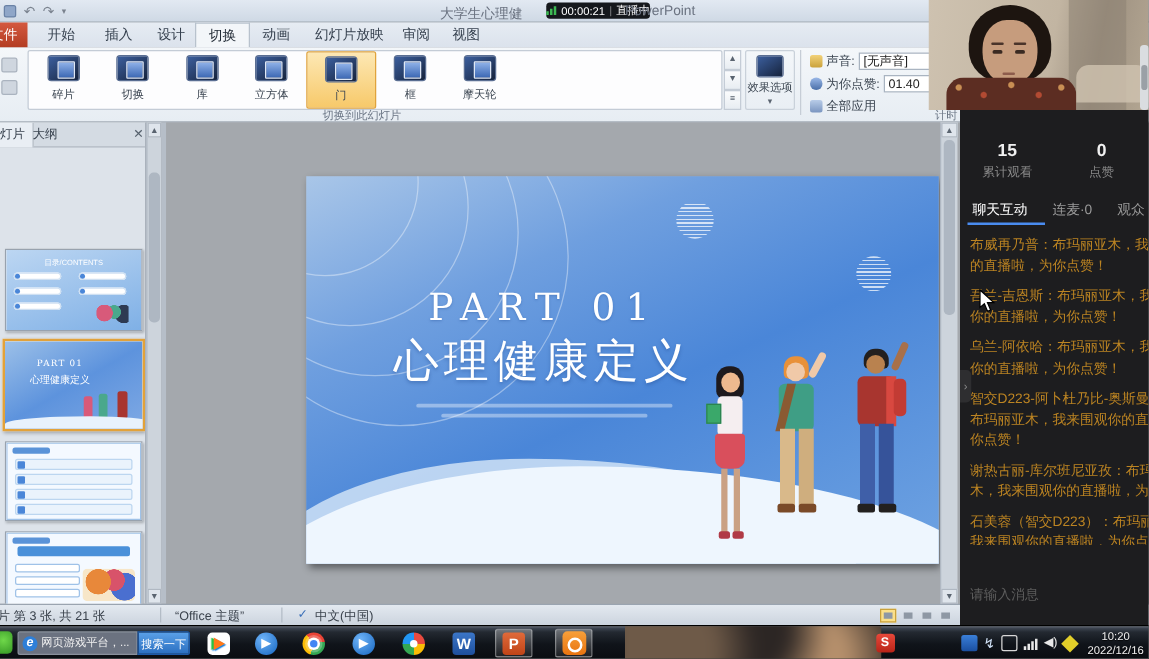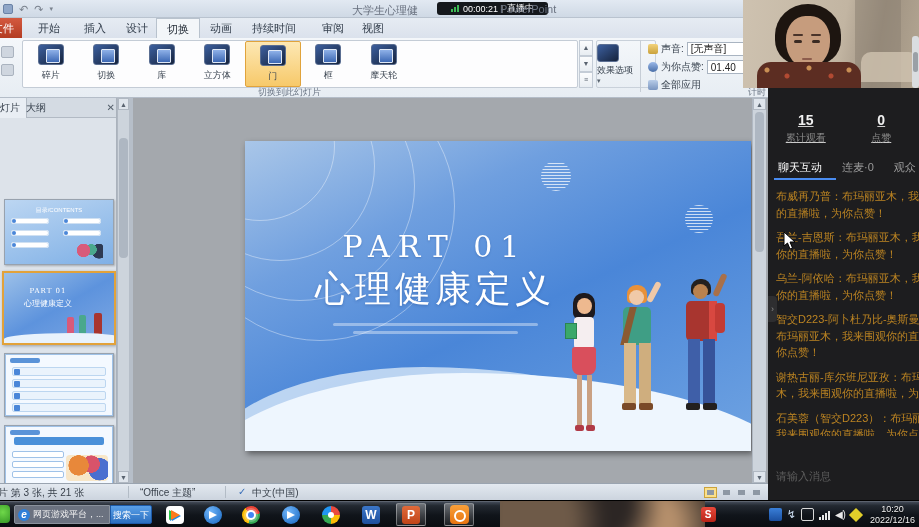--- a/index.html
+++ b/index.html
@@ -8,21 +8,21 @@
   #stage { position:relative; width:919px; height:527px; background:#a4a8ad; overflow:hidden; }
   .abs { position:absolute; }
 
   
   #titlebar { left:0; top:0; width:919px; height:18px;
     background:linear-gradient(#e2e9f2,#cfd9e5); border-bottom:1px solid #b9c3cf;
     font-size:11px; color:#5a6270; }
   .qat { left:3px; top:1px; height:16px; display:flex; gap:6px; align-items:center; color:#7a828e; font-size:11px;}
   .doc-title { left:352px; top:3px; font-size:11px; color:#6a7280; }
   .live-badge { left:437px; top:2px; height:13px; background:#15181c; border-radius:3px;
-    display:flex; align-items:center; gap:4px; padding:0 14px; color:#fff; font-size:9px; }
+    display:flex; align-items:center; gap:4px; padding:0 0; color:#fff; font-size:9px; }
   .sigbars { display:flex; align-items:flex-end; gap:1px; height:7px; }
   .sigbars i { display:block; width:2px; background:#3dba54; }
   .live-div { width:1px; height:8px; background:rgba(255,255,255,.35); }
   .app-name { left:500px; top:3px; font-size:11px; color:#6a7280; }
 
   
   #tabrow { left:0; top:18px; width:919px; height:20px; background:linear-gradient(#e6ecf3,#dbe2ec); }
   .rtab { position:absolute; top:0; height:20px; line-height:20px; padding:0 10px;
     font-size:11px; color:#35404e; }
   .rtab.file { background:linear-gradient(#d4593f,#b33c22); color:#fff; width:38px; text-align:center; padding:0;}
@@ -37,22 +37,22 @@
   .trans { width:55.5px; height:46px; display:flex; flex-direction:column; align-items:center; padding-top:3px; }
   .trans .tic { width:26px; height:21px; border-radius:3px; border:1px solid #5a6e92;
     background:linear-gradient(145deg,#3c5f9e,#16233c); position:relative; }
   .trans .tic::after { content:""; position:absolute; left:7px; top:4px; width:12px; height:12px;
     background:linear-gradient(#8fb1e8,#3c68b4); border:1px solid #dfe8f6; border-radius:1px; }
   .trans .tlabel { font-size:9px; color:#3a4450; margin-top:4px; }
   .trans.sel { background:linear-gradient(#fde8b4,#f7c96a); border:1px solid #e0a33c; border-radius:2px; }
   .gal-scroll { position:absolute; left:579px; top:2px; width:14px; height:48px; display:flex; flex-direction:column; }
   .gal-scroll b { flex:1; border:1px solid #c4ccd6; background:linear-gradient(#fbfcfd,#e8edf2);
     font-size:7px; color:#5a6470; text-align:center; line-height:14px; font-weight:normal;}
-  #fx-btn { position:absolute; left:596px; top:2px; width:60px; height:48px; border:1px solid #c9d1da;
-    border-radius:2px; display:flex; flex-direction:column; align-items:flex-start; font-size:9px; color:#3a4450; }
+  #fx-btn { position:absolute; left:596px; top:2px; width:40px; height:48px; border:1px solid #c9d1da;
+    border-radius:2px; display:flex; flex-direction:column; align-items:center; font-size:9px; color:#3a4450; }
   #fx-btn .tic2 { width:22px; height:18px; margin-top:3px; border-radius:3px;
     background:linear-gradient(145deg,#3c5f9e,#16233c); border:1px solid #5a6e92;}
   .rsep { position:absolute; width:1px; background:#c6cdd6; }
   .timing-row { position:absolute; font-size:10px; color:#3a4450; display:flex; align-items:center; gap:3px; }
   .mini-ic { width:10px; height:10px; border-radius:2px; }
   .valbox { background:#fff; border:1px solid #a9b4c1; height:14px; font-size:10px; color:#222;
     display:flex; align-items:center; padding:0 3px; }
   .spin { display:flex; flex-direction:column; font-size:6px; color:#4a5564; line-height:7px; }
   .grp-label { position:absolute; top:48px; font-size:9px; color:#6b7685; }
 
@@ -147,21 +147,21 @@
     border-top:1px solid #9aa4b0; font-size:10px; color:#3a424c; }
   .sb-item { position:absolute; top:2px; }
   .sb-sep { position:absolute; top:2px; width:1px; height:12px; background:#b3bcc6; }
   .viewbtn { position:absolute; top:3px; width:13px; height:11px; border:1px solid transparent; }
   .viewbtn i { position:absolute; left:2px; top:2px; right:2px; bottom:2px; background:#8e98a4; display:block;}
   .viewbtn.on { background:#fbe08a; border-color:#caa23c; }
 
   
   #chat { left:768px; top:88px; width:151px; height:412px; background:#1d1d1f; z-index:20; color:#ccc; overflow:hidden;}
   .stats { position:absolute; left:0; top:24px; width:151px; display:flex; }
-  .stat { flex:1; text-align:center;text-decoration:underline; }
+  .stat { flex:1; text-align:center; }
   .stat .v { font-size:14px; color:#f0f0f0; font-weight:bold; }
   .stat .l { font-size:10px; color:#8a8a8a; margin-top:3px; }
   .chat-tabs { position:absolute; left:0; top:72px; width:200px; display:flex; font-size:11px; }
   .ctab { padding:0 10px; color:#9a9a9a; white-space:nowrap; }
   .ctab.on { color:#fff; }
   .ctab-underline { position:absolute; left:6px; top:90px; width:62px; height:2px; background:#4a8cf0; }
   .msgs { position:absolute; left:8px; top:100px; width:190px; height:248px; overflow:hidden; }
   .msg { width:190px; font-size:11px; line-height:1.5; color:#bc8422; margin-bottom:8px; word-break:break-all; }
   .chat-btns { position:absolute; left:8px; top:352px; display:flex; gap:10px; }
   .cbtn { height:18px; border:1px solid #4a4a4a; background:#2c2c2e; border-radius:10px;
@@ -252,21 +252,21 @@
     <span class="app-name abs">PowerPoint</span>
   </div>
 
   <div id="tabrow" class="abs">
     <span class="rtab file" style="left:-16px;">文件</span>
     <span class="rtab" style="left:28px;">开始</span>
     <span class="rtab" style="left:74px;">插入</span>
     <span class="rtab" style="left:116px;">设计</span>
     <span class="rtab active" style="left:156px;">切换</span>
     <span class="rtab" style="left:200px;">动画</span>
-    <span class="rtab" style="left:242px;">持续时间</span>
+    <span class="rtab" style="left:242px;">幻灯片放映</span>
     <span class="rtab" style="left:312px;">审阅</span>
     <span class="rtab" style="left:352px;">视图</span>
   </div>
 
   <div id="ribbon" class="abs">
     <span class="edge-ic" style="left:1px;top:8px;"></span>
     <span class="edge-ic" style="left:1px;top:26px;"></span>
 
     <div id="gallery">
       <div class="trans">

